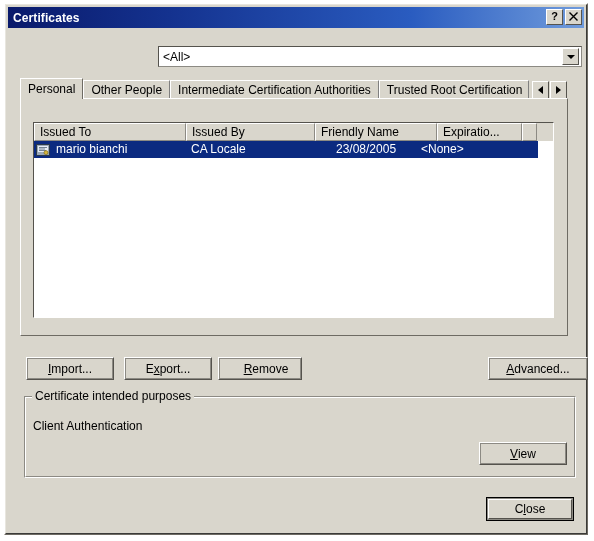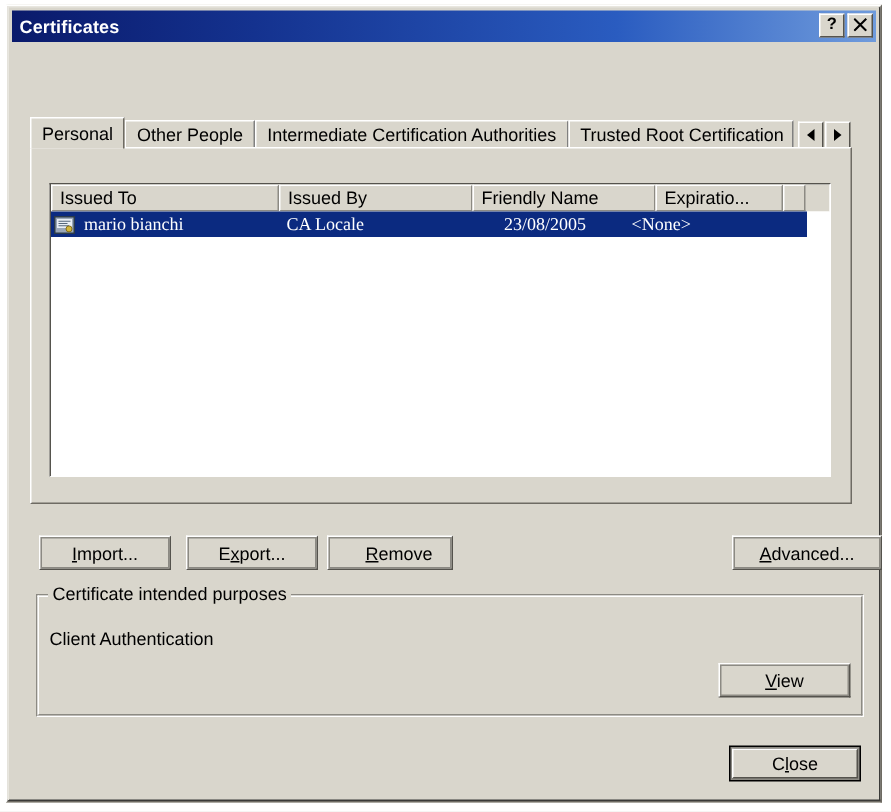--- a/index.html
+++ b/index.html
@@ -252,21 +252,21 @@
     height: 17px;
     line-height: 17px;
     font-size: 12px;
     padding-left: 5px;
     box-sizing: border-box;
     white-space: nowrap;
     overflow: hidden;
     position: relative;
     z-index: 2;
   }
-  .lv-row.selected .lv-cell { color: #ffffff; font-family: Liberation Serif, serif; }
+  .lv-row.selected .lv-cell { color: #ffffff; }
   .cert-icon {
     position: relative;
     z-index: 2;
     width: 14px; height: 12px;
     margin-left: 2px; margin-right: 1px;
     flex: none;
     display: block;
   }
 
   
@@ -360,20 +360,26 @@
     <div class="title-buttons">
       <div class="tbtn">?</div>
       <div class="tbtn">
         <svg width="9" height="9" viewBox="0 0 9 9" style="display:block;margin:2px auto;">
           <path d="M0.5 0.5 L8.5 8.5 M8.5 0.5 L0.5 8.5" stroke="#000" stroke-width="1.4"></path>
         </svg>
       </div>
     </div>
   </div>
 
+  <div class="combo">
+    <span class="combo-value">&lt;All&gt;</span>
+    <span class="combo-arrow">
+          <span class="arr-d"></span>
+        </span>
+  </div>
 
   <div class="tabstrip">
     <div class="tab selected">
       <span>Personal</span>
     </div>
     <div class="tab">
       <span>Other People</span>
     </div>
     <div class="tab">
       <span>Intermediate Certification Authorities</span>

